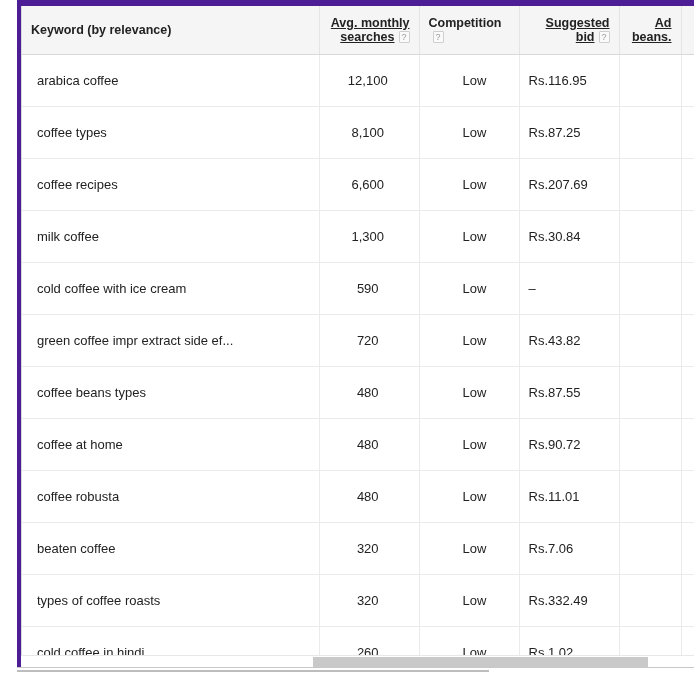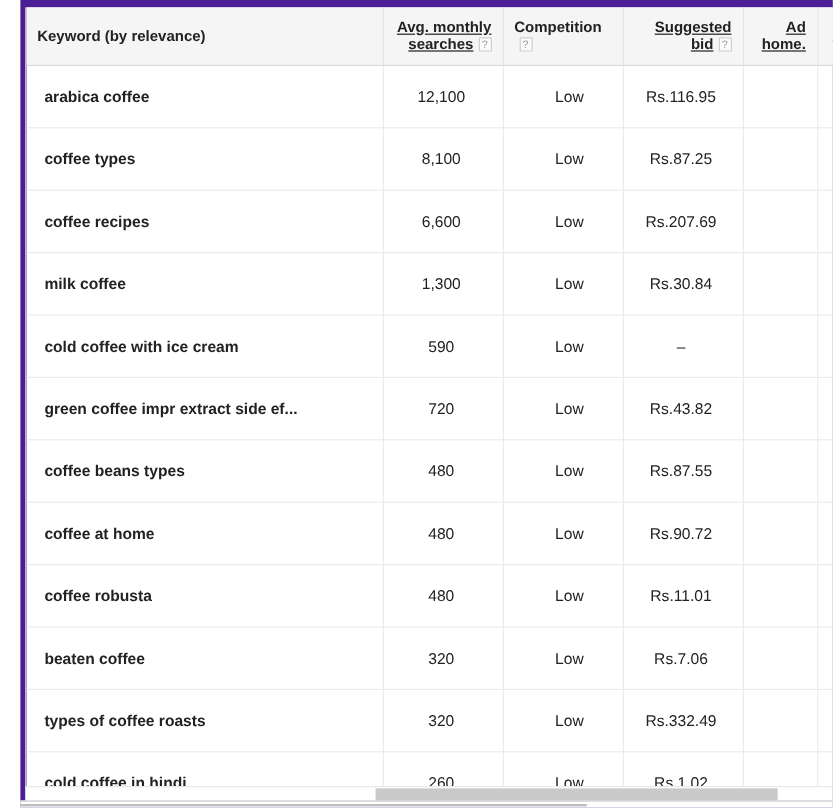--- a/index.html
+++ b/index.html
@@ -83,26 +83,26 @@
     border-bottom: 1px solid #ebebeb;
     border-right: 1px solid #ebebeb;
     font-size: 13px;
     color: #222;
     height: 52px;
     padding: 0 9px;
     vertical-align: middle;
     white-space: nowrap;
     overflow: hidden;
   }
-  tbody td.kwcell { padding-left: 15px; font-weight: bold; }
+  tbody td.kwcell { padding-left: 15px; }
   tbody td.trend  { padding: 0; text-align: center; width: 32px;
                     border-right: none; }
   tbody td.vol    { text-align: center; padding-right: 11px; }
   tbody td.comp   { text-align: center;  padding-left: 20px; }
-  tbody td.bid    { text-align: center; padding-right: 12px; }
+  tbody td.bid    { text-align: left; padding-right: 12px; }
   tbody td.adimpr { }
   tbody td.addto  { border-left: 1px solid #ebebeb; border-right: none; }
 
   
   .hscroll {
     position: absolute;
     left: 4px;
     top: 655px;
     width: 690px;
     height: 13px;
@@ -155,21 +155,21 @@
           <th class="num">
             <span>Avg. monthly searches</span><span class="help">?</span>
           </th>
           <th class="left">
             <span>Competition</span><span class="help">?</span>
           </th>
           <th class="num">
             <span>Suggested bid</span><span class="help">?</span>
           </th>
           <th class="num adimpr">
-            <span>Ad home.</span>
+            <span>Ad beans.</span>
           </th>
           <th class="addto">
             <span>Add t</span>
           </th>
         </tr>
       </thead>
       <tbody id="tbody">
           <tr>
             <td class="kwcell">arabica coffee</td>
             <td class="trend"></td>

